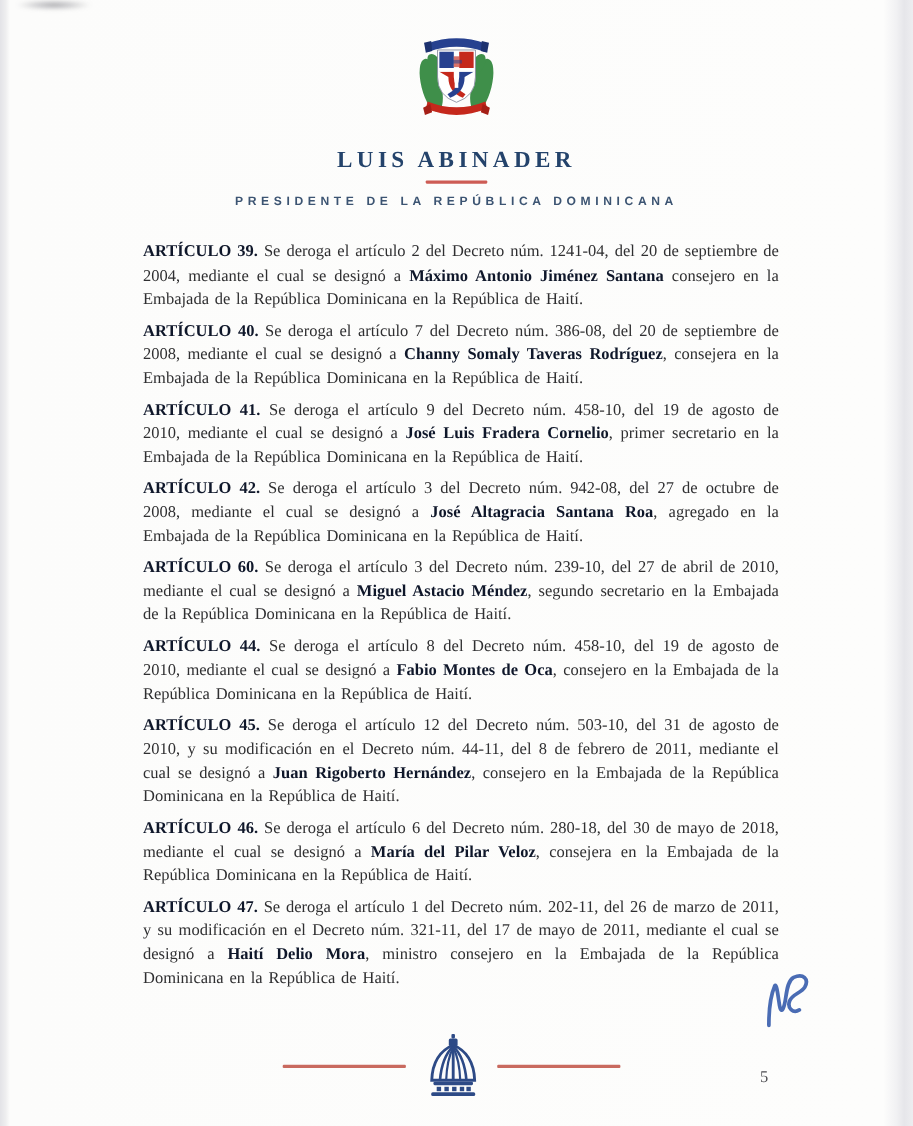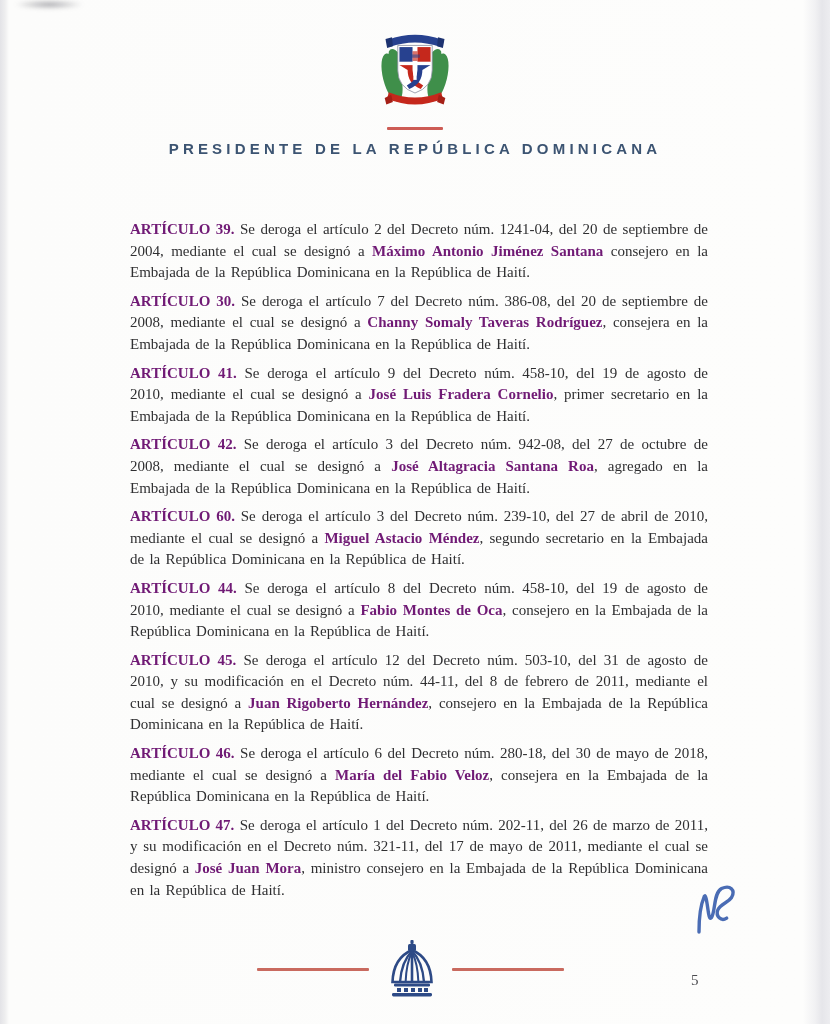--- a/index.html
+++ b/index.html
@@ -52,41 +52,41 @@
   .name-divider {
     width: 56px;
     height: 3px;
     background: #cd5c55;
     margin: 7px auto 0 auto;
     border-radius: 1px;
   }
   .president-title {
     margin-top: 10px;
     font-family: "Liberation Sans", sans-serif;
-    font-size: 15px;
+    font-size: 11px;
     font-weight: bold;
     letter-spacing: 4.2px;
     color: #3c5472;
   }
   
   .articles {
     position: absolute;
     left: 130px;
     top: 219px;
     width: 578px;
   }
   .article {
     margin: 0 0 7px 0;
     font-size: 15px;
     line-height: 21.6px;
     color: #2f2f31;
     text-align: justify;
     word-spacing: 1.5px;
   }
-  .article b { color: #701a75; font-family: Liberation Serif, serif; }
+  .article b { color: #0f172a; font-family: Liberation Serif, serif; }
   
   .footer {
     position: absolute;
     left: 0;
     top: 938px;
     width: 820px;
     display: flex;
     align-items: center;
     justify-content: center;
   }
@@ -150,34 +150,35 @@
       <rect x="48" y="25" width="4" height="40" fill="#ffffff"></rect>
       <rect x="31" y="43" width="38" height="4" fill="#ffffff"></rect>
       <rect x="47" y="30" width="6" height="12" fill="#c5281c" opacity="0.65"></rect>
       <rect x="44" y="34" width="12" height="4" fill="#27418f" opacity="0.55"></rect>
 
       <path d="M16,88 Q50,102 84,88 L82,80 Q50,93 18,80 Z" fill="#c5281c"></path>
       <path d="M13,87 L21,83 L23,92 L15,95 Z" fill="#a51f16"></path>
       <path d="M87,87 L79,83 L77,92 L85,95 Z" fill="#a51f16"></path>
     </svg>
 
+    <div class="president-name">LUIS ABINADER</div>
     <div class="name-divider"></div>
     <div class="president-title">PRESIDENTE DE LA REPÚBLICA DOMINICANA</div>
   </div>
 
   <div class="articles">
       <p class="article"><b>ARTÍCULO 39. </b><span>Se deroga el artículo 2 del Decreto núm. 1241-04, del 20 de septiembre de 2004, mediante el cual se designó a </span><b>Máximo Antonio Jiménez Santana</b><span> consejero en la Embajada de la República Dominicana en la República de Haití.</span></p>
-      <p class="article"><b>ARTÍCULO 30. </b><span>Se deroga el artículo 7 del Decreto núm. 386-08, del 20 de septiembre de 2008, mediante el cual se designó a </span><b>Channy Somaly Taveras Rodríguez</b><span>, consejera en la Embajada de la República Dominicana en la República de Haití.</span></p>
+      <p class="article"><b>ARTÍCULO 40. </b><span>Se deroga el artículo 7 del Decreto núm. 386-08, del 20 de septiembre de 2008, mediante el cual se designó a </span><b>Channy Somaly Taveras Rodríguez</b><span>, consejera en la Embajada de la República Dominicana en la República de Haití.</span></p>
       <p class="article"><b>ARTÍCULO 41. </b><span>Se deroga el artículo 9 del Decreto núm. 458-10, del 19 de agosto de 2010, mediante el cual se designó a </span><b>José Luis Fradera Cornelio</b><span>, primer secretario en la Embajada de la República Dominicana en la República de Haití.</span></p>
       <p class="article"><b>ARTÍCULO 42. </b><span>Se deroga el artículo 3 del Decreto núm. 942-08, del 27 de octubre de 2008, mediante el cual se designó a </span><b>José Altagracia Santana Roa</b><span>, agregado en la Embajada de la República Dominicana en la República de Haití.</span></p>
       <p class="article"><b>ARTÍCULO 60. </b><span>Se deroga el artículo 3 del Decreto núm. 239-10, del 27 de abril de 2010, mediante el cual se designó a </span><b>Miguel Astacio Méndez</b><span>, segundo secretario en la Embajada de la República Dominicana en la República de Haití.</span></p>
       <p class="article"><b>ARTÍCULO 44. </b><span>Se deroga el artículo 8 del Decreto núm. 458-10, del 19 de agosto de 2010, mediante el cual se designó a </span><b>Fabio Montes de Oca</b><span>, consejero en la Embajada de la República Dominicana en la República de Haití.</span></p>
       <p class="article"><b>ARTÍCULO 45. </b><span>Se deroga el artículo 12 del Decreto núm. 503-10, del 31 de agosto de 2010, y su modificación en el Decreto núm. 44-11, del 8 de febrero de 2011, mediante el cual se designó a </span><b>Juan Rigoberto Hernández</b><span>, consejero en la Embajada de la República Dominicana en la República de Haití.</span></p>
-      <p class="article"><b>ARTÍCULO 46. </b><span>Se deroga el artículo 6 del Decreto núm. 280-18, del 30 de mayo de 2018, mediante el cual se designó a </span><b>María del Fabio Veloz</b><span>, consejera en la Embajada de la República Dominicana en la República de Haití.</span></p>
-      <p class="article"><b>ARTÍCULO 47. </b><span>Se deroga el artículo 1 del Decreto núm. 202-11, del 26 de marzo de 2011, y su modificación en el Decreto núm. 321-11, del 17 de mayo de 2011, mediante el cual se designó a </span><b>José Juan Mora</b><span>, ministro consejero en la Embajada de la República Dominicana en la República de Haití.</span></p>
+      <p class="article"><b>ARTÍCULO 46. </b><span>Se deroga el artículo 6 del Decreto núm. 280-18, del 30 de mayo de 2018, mediante el cual se designó a </span><b>María del Pilar Veloz</b><span>, consejera en la Embajada de la República Dominicana en la República de Haití.</span></p>
+      <p class="article"><b>ARTÍCULO 47. </b><span>Se deroga el artículo 1 del Decreto núm. 202-11, del 26 de marzo de 2011, y su modificación en el Decreto núm. 321-11, del 17 de mayo de 2011, mediante el cual se designó a </span><b>Haití Delio Mora</b><span>, ministro consejero en la Embajada de la República Dominicana en la República de Haití.</span></p>
     </div>
 
   <svg class="signature" viewBox="0 0 58 60">
     <g fill="none" stroke="#4a6cb4" stroke-width="3.4" stroke-linecap="round" stroke-linejoin="round">
       <path d="M8,48 C9,38 12,22 17,13 C19,10 19,22 19.5,31 C20,39 23,36 26,24 C28,16 30,9 35,7 C44,4 49,10 44,17 C40,22 32,22 29,28 C26,34 31,40 37,37"></path>
     </g>
   </svg>
 
   <div class="footer">
     <div class="footer-line left"></div>

